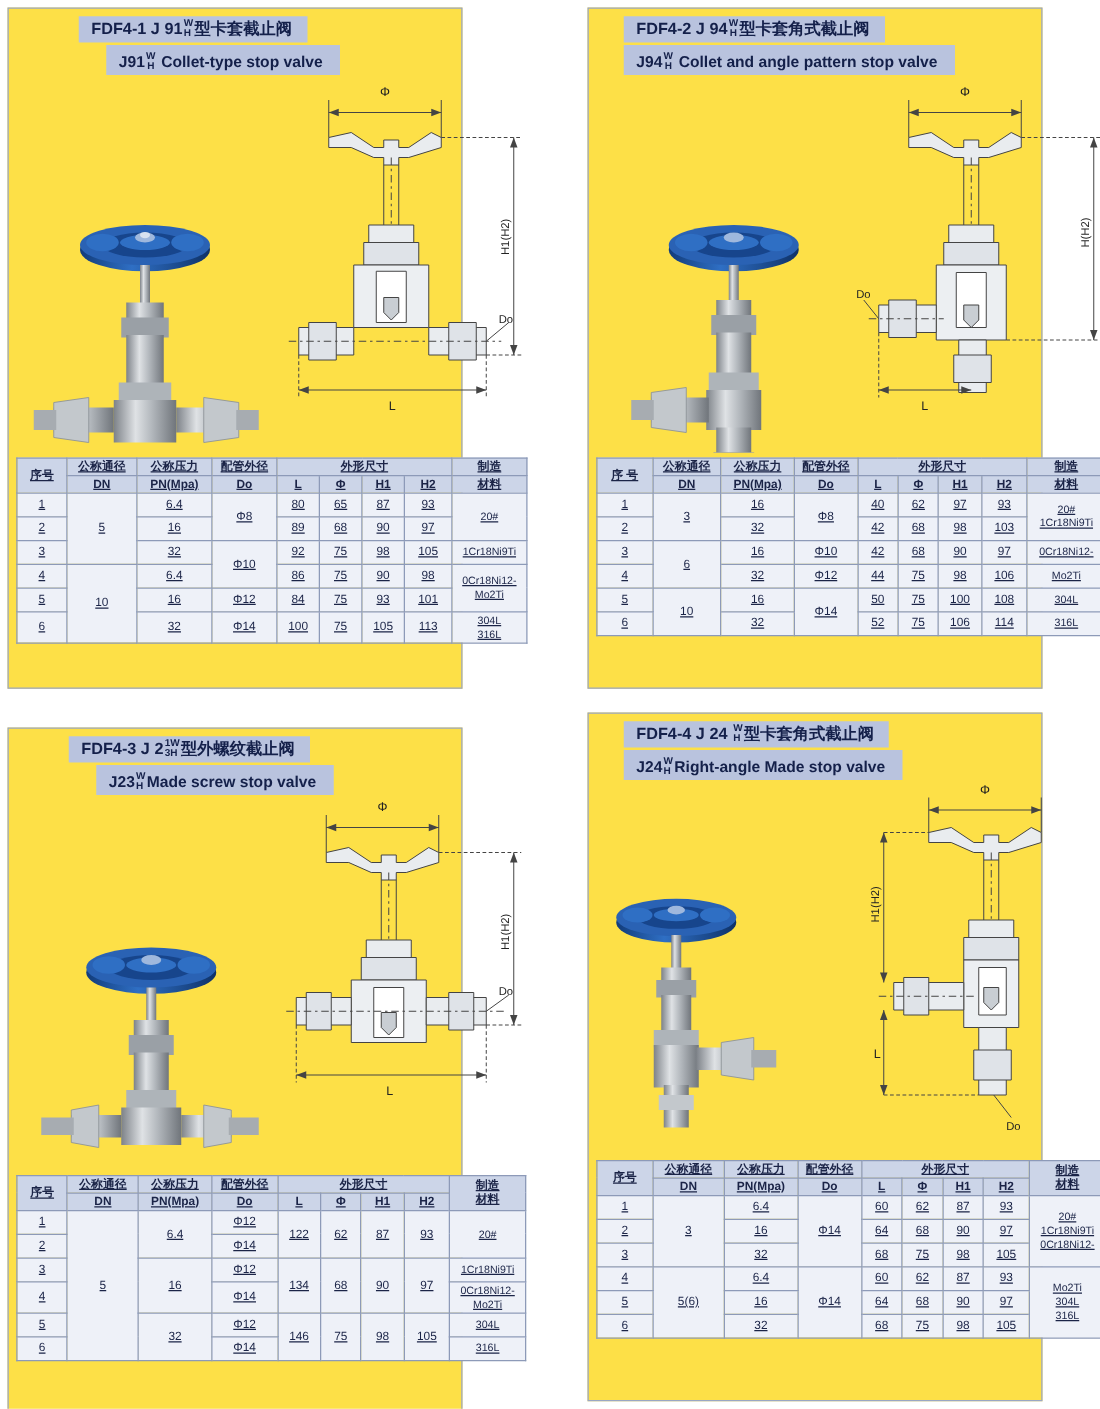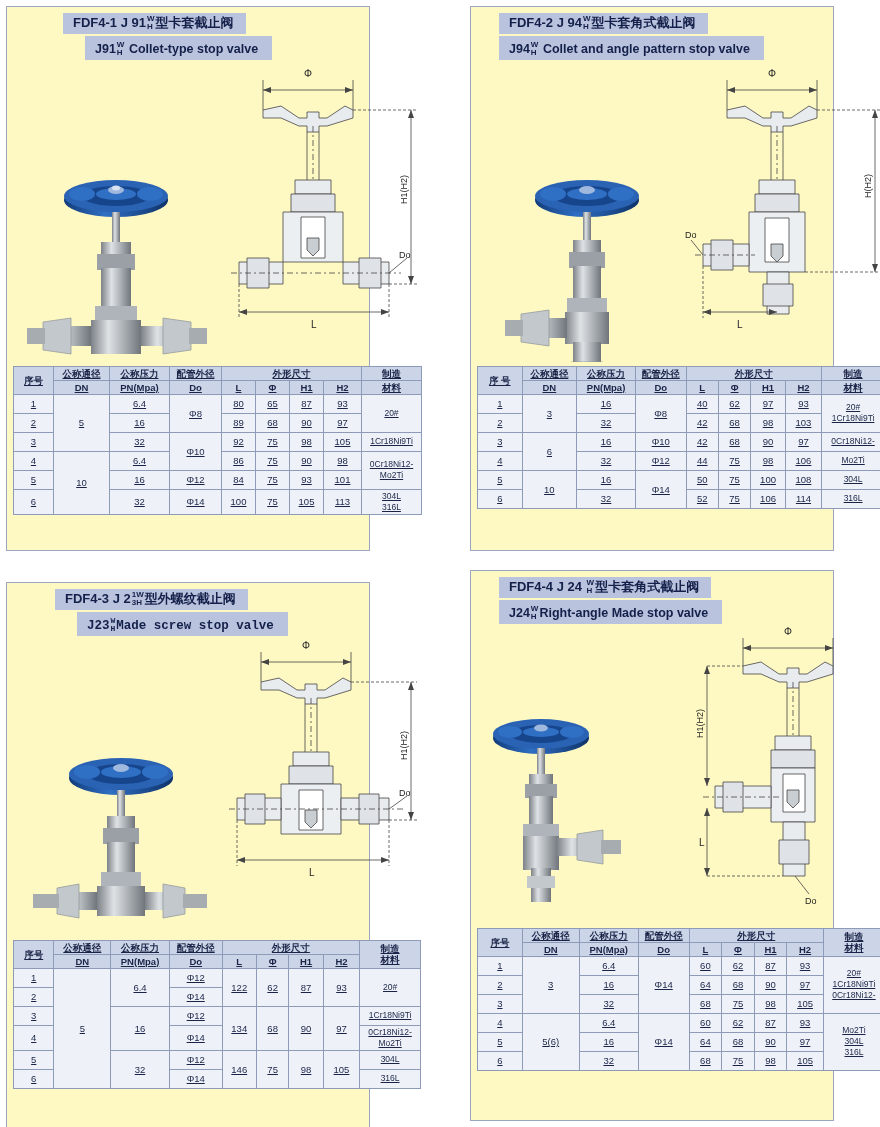--- a/index.html
+++ b/index.html
@@ -11,21 +11,21 @@
   }
   .page {
     position: relative;
     width: 880px; height: 1127px;
     overflow: hidden;
   }
   .panel {
     position: absolute;
     width: 364px;
     border: 1px solid #9aa7c4;
-    background: #fef9c3;
+    background: #fde047;
   }
   .p1 { left: 6px;   top: 6px;   height: 545px; }
   .p2 { left: 470px; top: 6px;   height: 545px; }
   .p3 { left: 6px;   top: 570px; height: 551px; margin-top: 12px; }
   .p4 { left: 470px; top: 570px; height: 551px; }
 
   
   .title-wrap { padding: 6px 0 0 8px; }
   .title-cn {
     display: inline-block;
@@ -42,21 +42,21 @@
     background: #b9c3de;
     color: #14204a;
     font-size: 12.5px;
     font-weight: bold;
     padding: 6px 14px 2px 10px;
     line-height: 15px;
     margin-top: 2px;
     white-space: nowrap;
   }
   .t-indent1 { margin-left: 48px; }
-  .t-indent2 { margin-left: 8px; }
+  .t-indent2 { margin-left: 8px; text-align: center; }
   .frac {
     display: inline-flex;
     flex-direction: column;
     vertical-align: middle;
     font-size: 8px;
     line-height: 8px;
     font-weight: bold;
     margin: 0 1px;
     position: relative;
     top: -1px;
@@ -523,21 +523,21 @@
   </div>
 
   <div class="panel p3">
     <div class="title-wrap">
       <div class="title-cn" style="margin-left:40px;">
         <span>FDF4-3 J 2</span><span class="frac">
             <span>1W</span>
             <span>3H</span>
           </span><span>型外螺纹截止阀</span>
       </div>
-      <div class="title-en" style="margin-left:62px;font-family:Liberation Mono, monospace;">
+      <div class="title-en" style="margin-left:62px;">
         <span>J23</span><span class="frac">
             <span>W</span>
             <span>H</span>
           </span><span>Made screw stop valve</span>
       </div>
     </div>
 
     <div class="figure" style="height:298px;">
       <div class="fig-photo">
         <svg width="210" height="300" viewBox="0 0 210 300">

